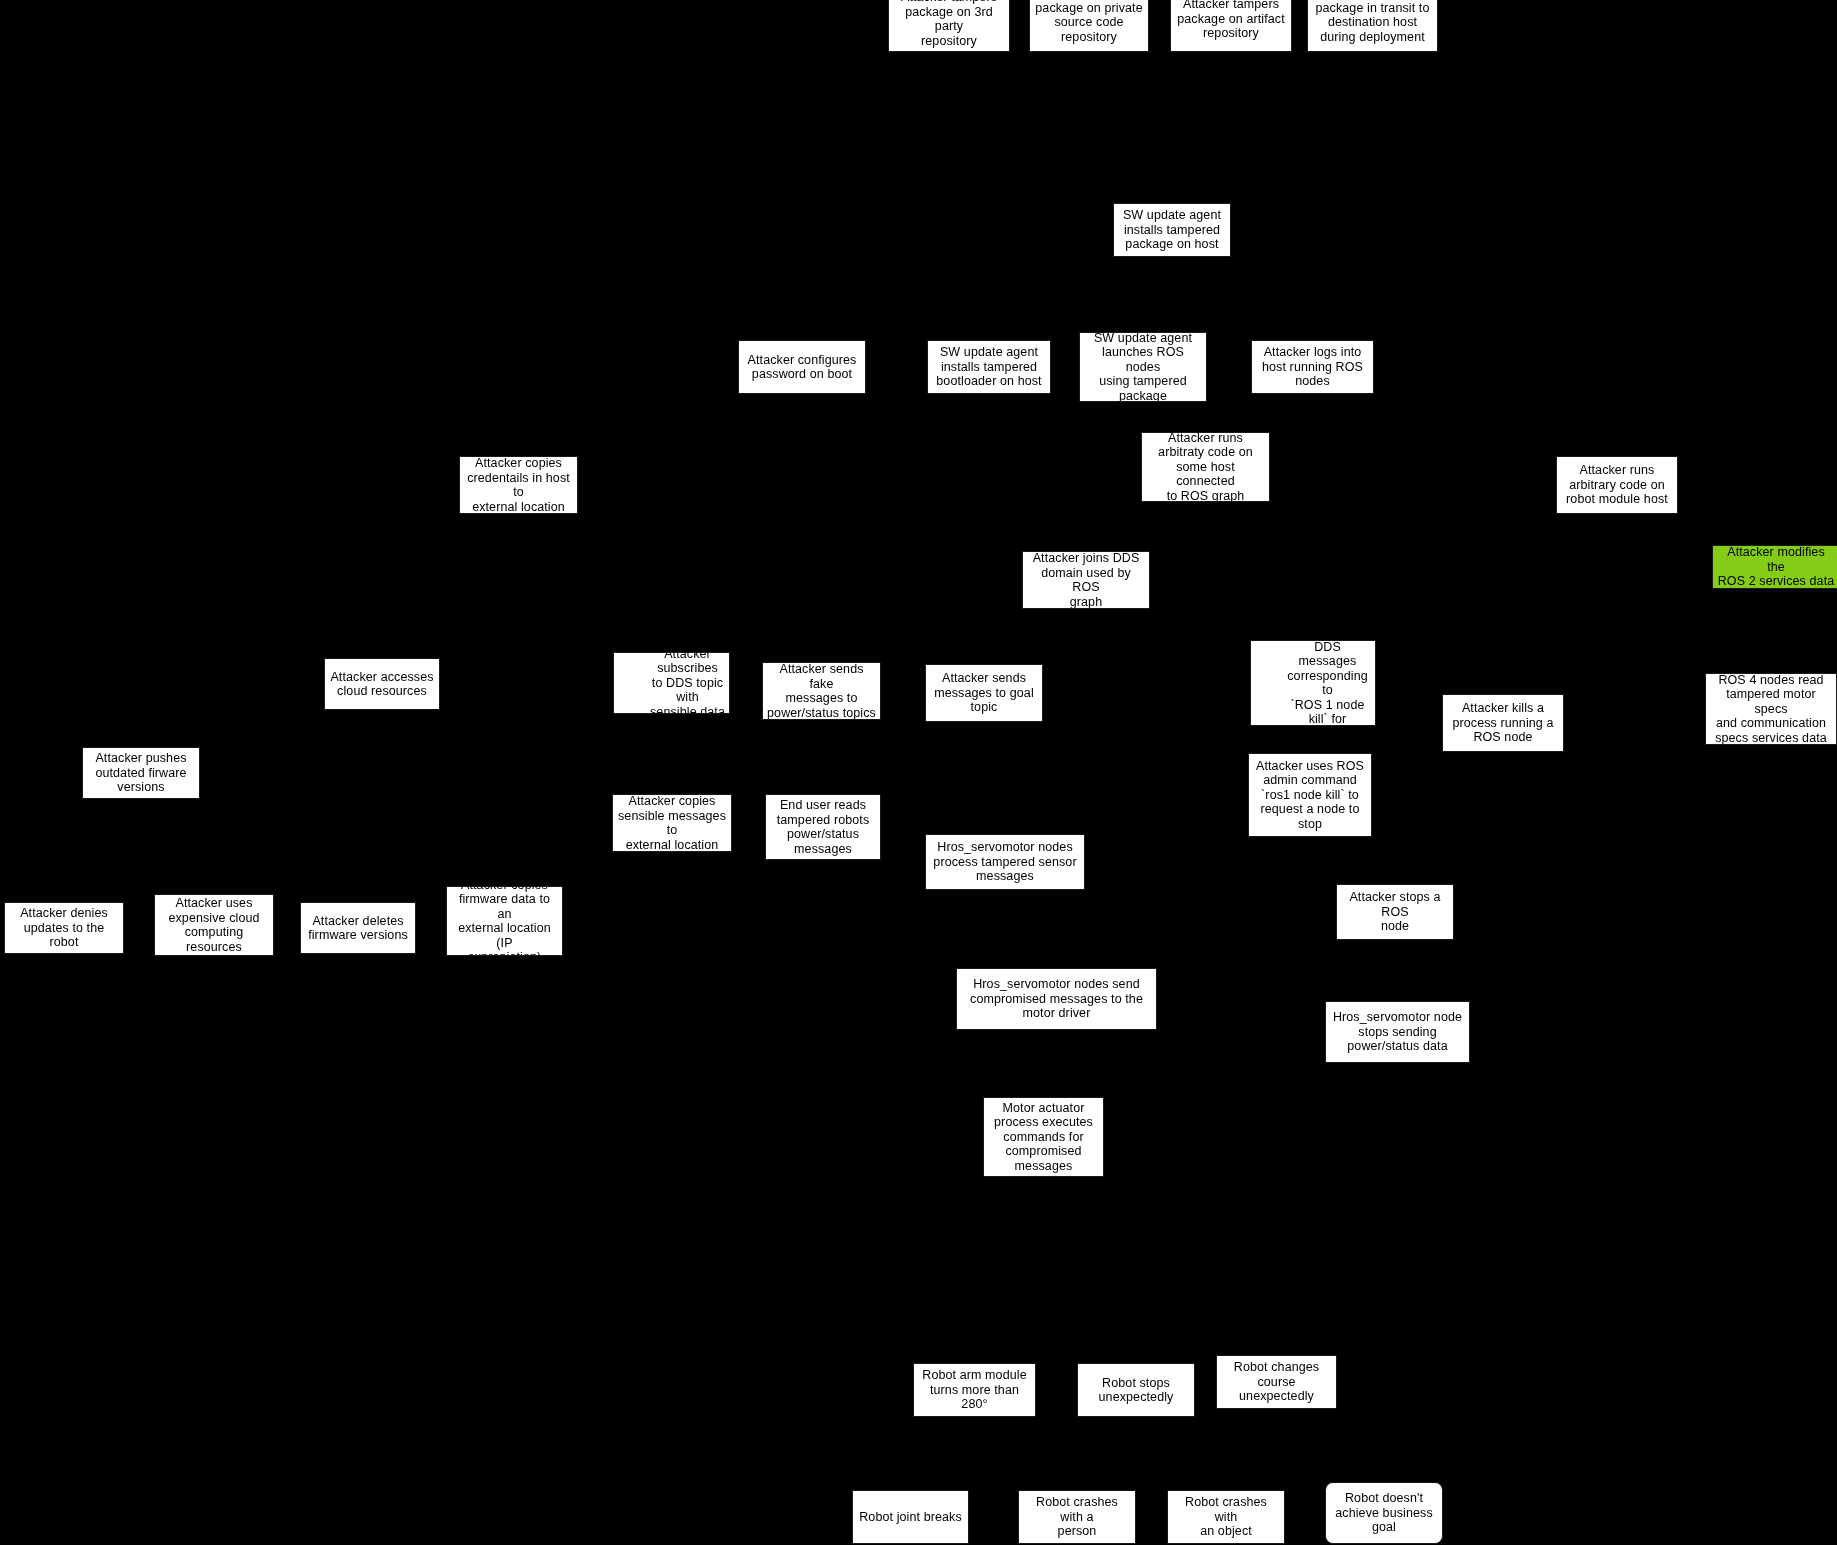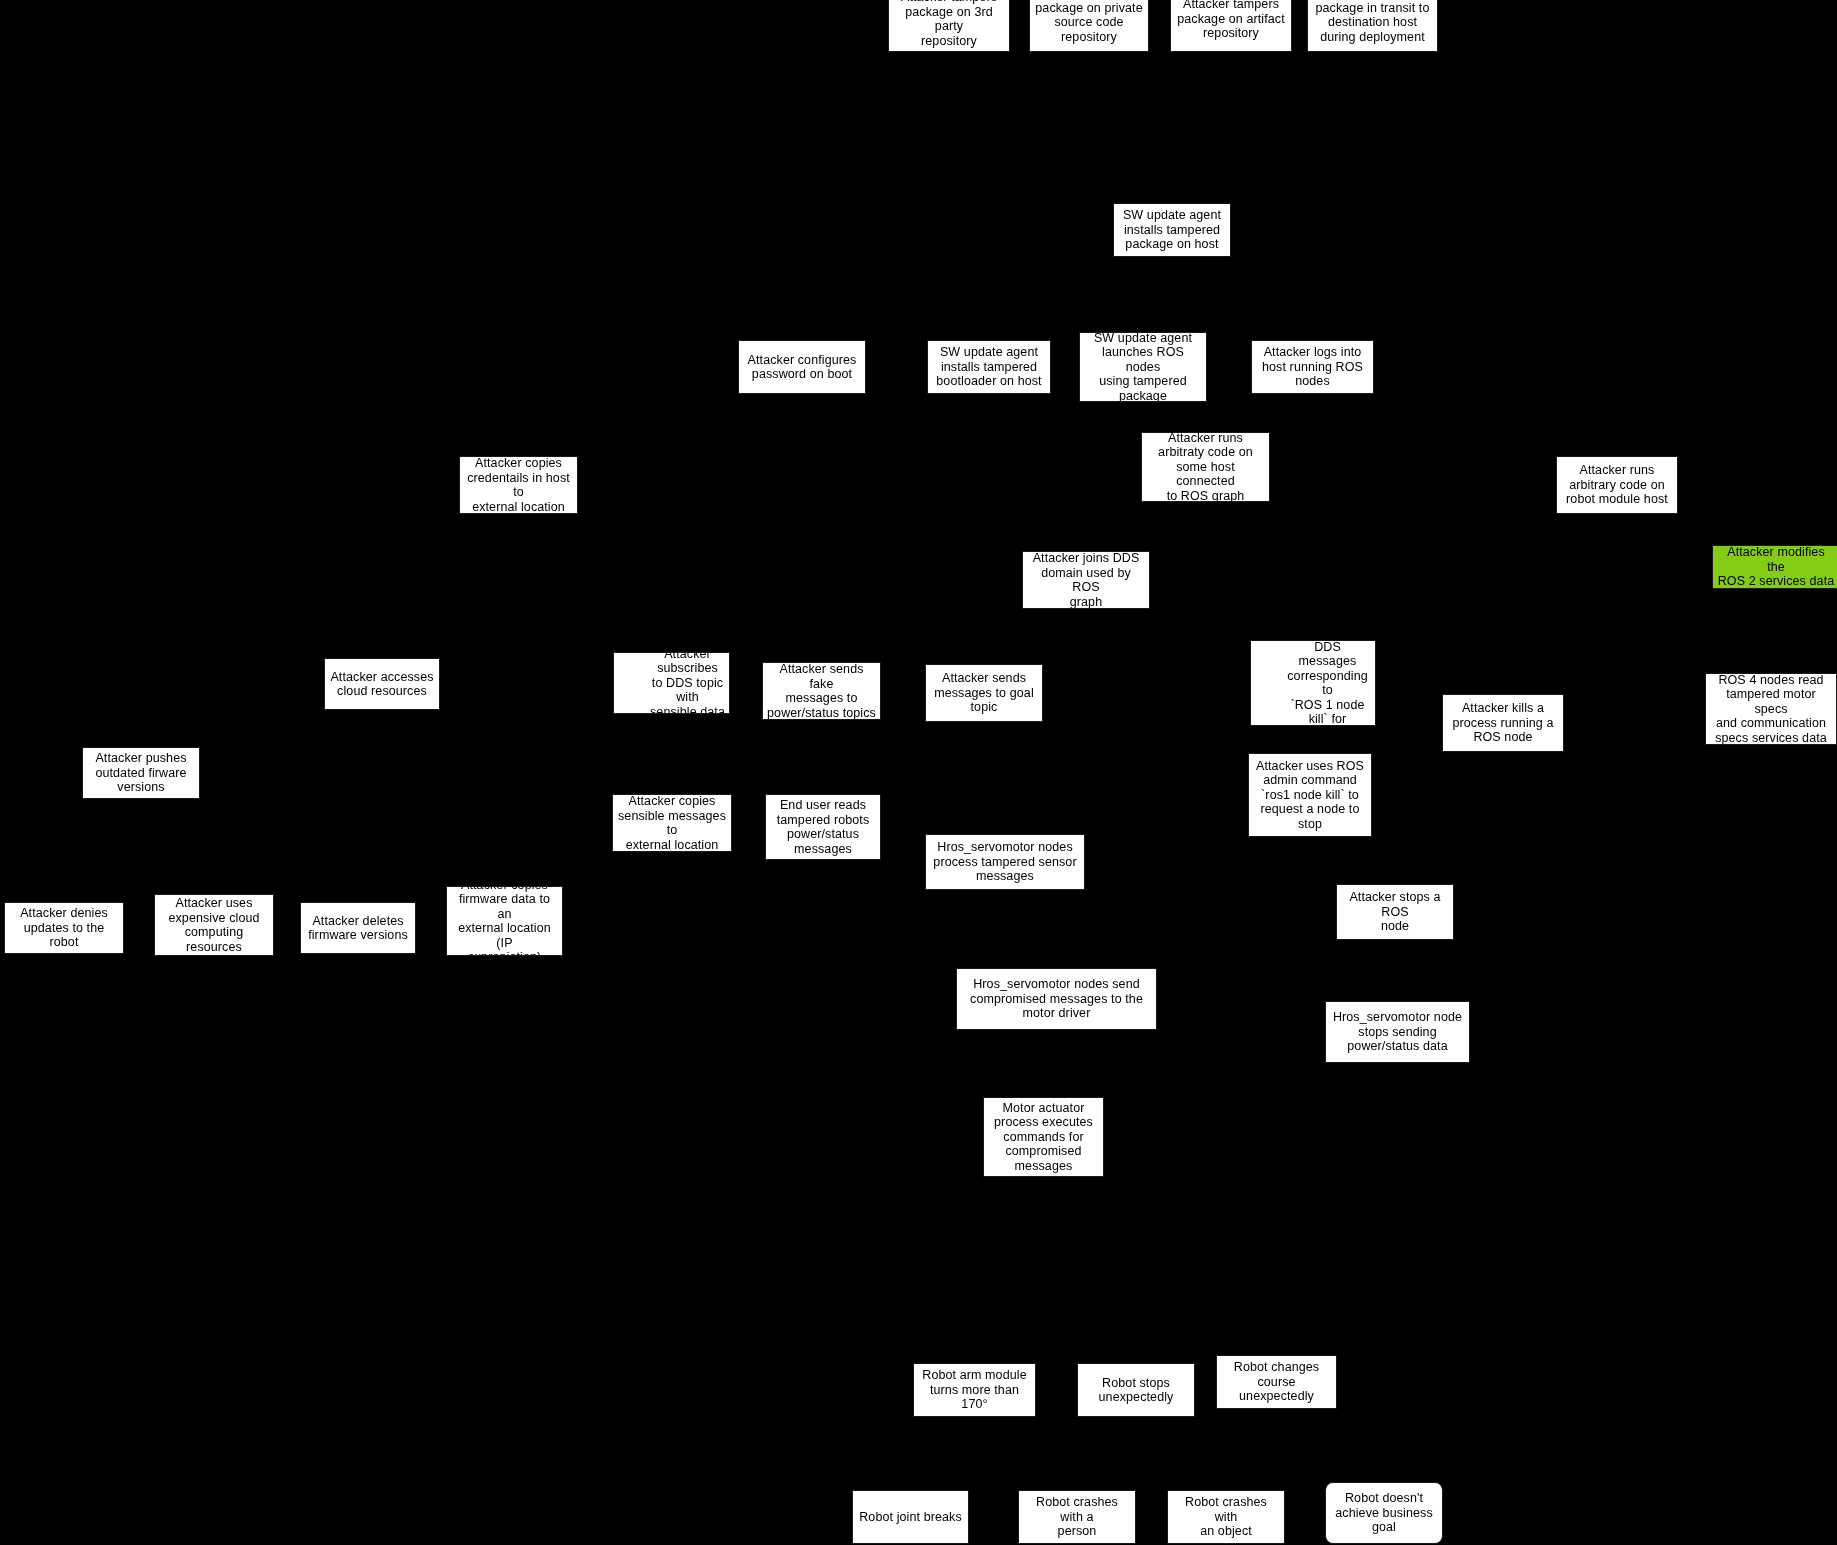--- a/index.html
+++ b/index.html
@@ -143,21 +143,21 @@
 motor driver</div>
     <div class="node" style="left: 1325px; top: 1001px; width: 145px; height: 62px; background: rgb(255, 255, 255); color: rgb(0, 0, 0); border-color: rgb(26, 26, 26);">Hros_servomotor node
 stops sending
 power/status data</div>
     <div class="node" style="left: 983px; top: 1097px; width: 121px; height: 80px; background: rgb(255, 255, 255); color: rgb(0, 0, 0); border-color: rgb(26, 26, 26);">Motor actuator
 process executes
 commands for
 compromised
 messages</div>
     <div class="node" style="left: 913px; top: 1363px; width: 123px; height: 54px; background: rgb(255, 255, 255); color: rgb(0, 0, 0); border-color: rgb(26, 26, 26);">Robot arm module
-turns more than 170°</div>
+turns more than 280°</div>
     <div class="node" style="left: 1077px; top: 1363px; width: 118px; height: 54px; background: rgb(255, 255, 255); color: rgb(0, 0, 0); border-color: rgb(26, 26, 26);">Robot stops
 unexpectedly</div>
     <div class="node" style="left: 1216px; top: 1355px; width: 121px; height: 54px; background: rgb(255, 255, 255); color: rgb(0, 0, 0); border-color: rgb(26, 26, 26);">Robot changes
 course unexpectedly</div>
     <div class="node" style="left: 852px; top: 1490px; width: 117px; height: 54px; background: rgb(255, 255, 255); color: rgb(0, 0, 0); border-color: rgb(26, 26, 26);">Robot joint breaks</div>
     <div class="node" style="left: 1018px; top: 1490px; width: 118px; height: 54px; background: rgb(255, 255, 255); color: rgb(0, 0, 0); border-color: rgb(26, 26, 26);">Robot crashes with a
 person</div>
     <div class="node" style="left: 1167px; top: 1490px; width: 118px; height: 54px; background: rgb(255, 255, 255); color: rgb(0, 0, 0); border-color: rgb(26, 26, 26);">Robot crashes with
 an object</div>
     <div class="node" style="left: 1325px; top: 1482px; width: 118px; height: 62px; background: rgb(255, 255, 255); color: rgb(0, 0, 0); border-color: rgb(26, 26, 26); border-radius: 8px;">Robot doesn't

